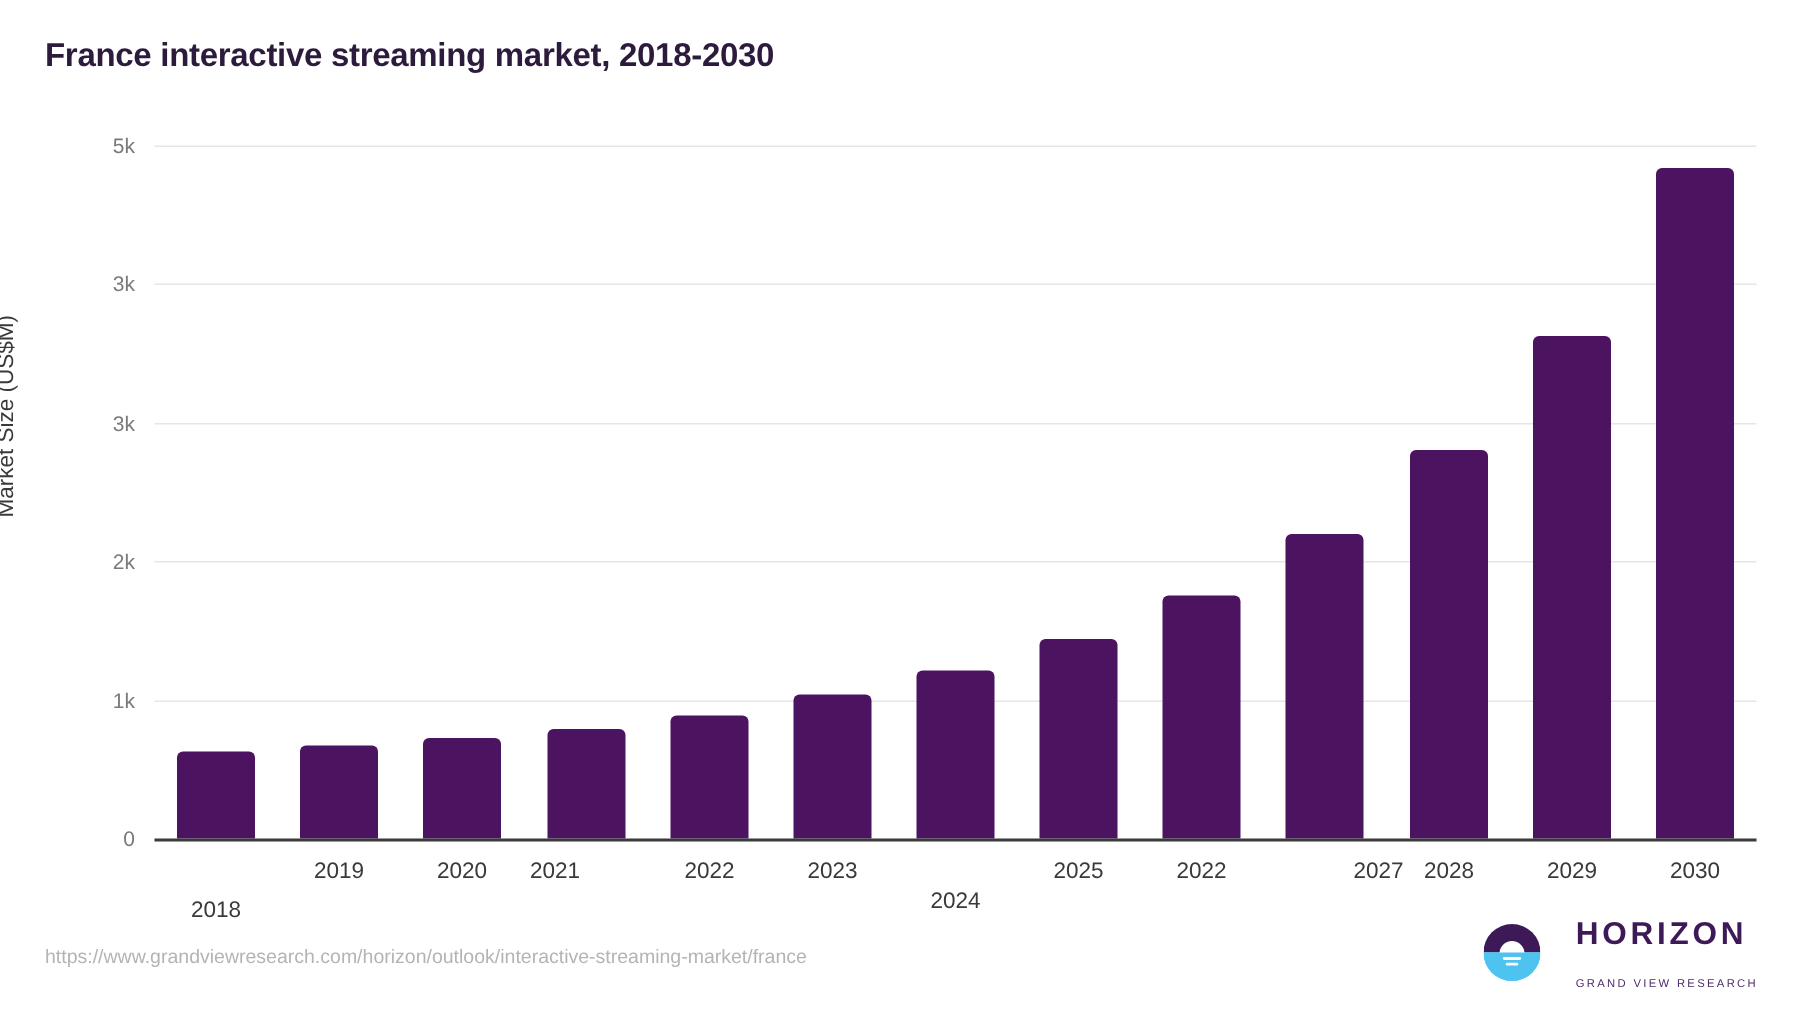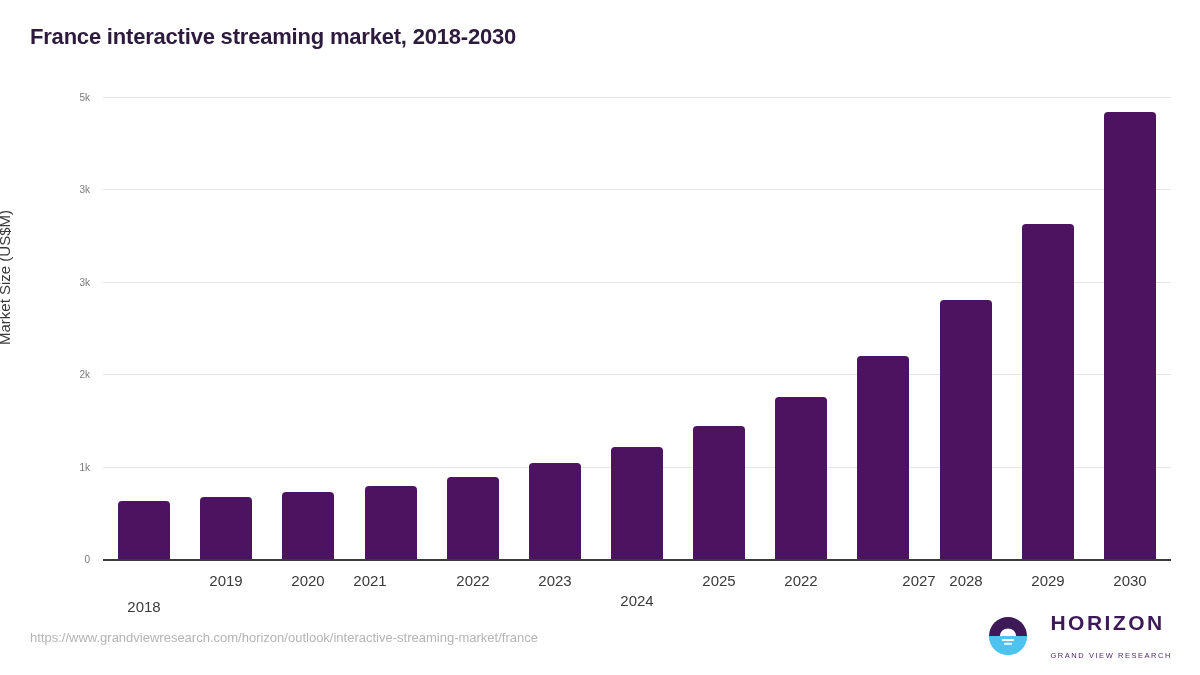--- a/index.html
+++ b/index.html
@@ -41,21 +41,21 @@
     left: 103px;
     top: 559px;
     width: 1068px;
     height: 2px;
     background: #3a3a3a;
   }
 
   .ytick-label {
     position: absolute;
     right: 1184px;  
-    font-size: 10px;
+    font-size: 14px;
     color: #7a7a7a;
     text-align: right;
     white-space: nowrap;
   }
   #ytick-layer {
     position: absolute;
     left: 0;
     top: 0;
     width: 1200px;
     height: 675px;
@@ -115,21 +115,20 @@
     color: #b4b4b4;
     white-space: nowrap;
   }
 
   #logo {
     position: absolute;
     right: 28px;
     top: 616px;
     height: 40px;
     display: flex;
-    align-items: center;
     gap: 23px;
   }
   #logo-mark {
     width: 38px;
     height: 38px;
     flex: none;
   }
   #logo-text {
     display: flex;
     flex-direction: column;

